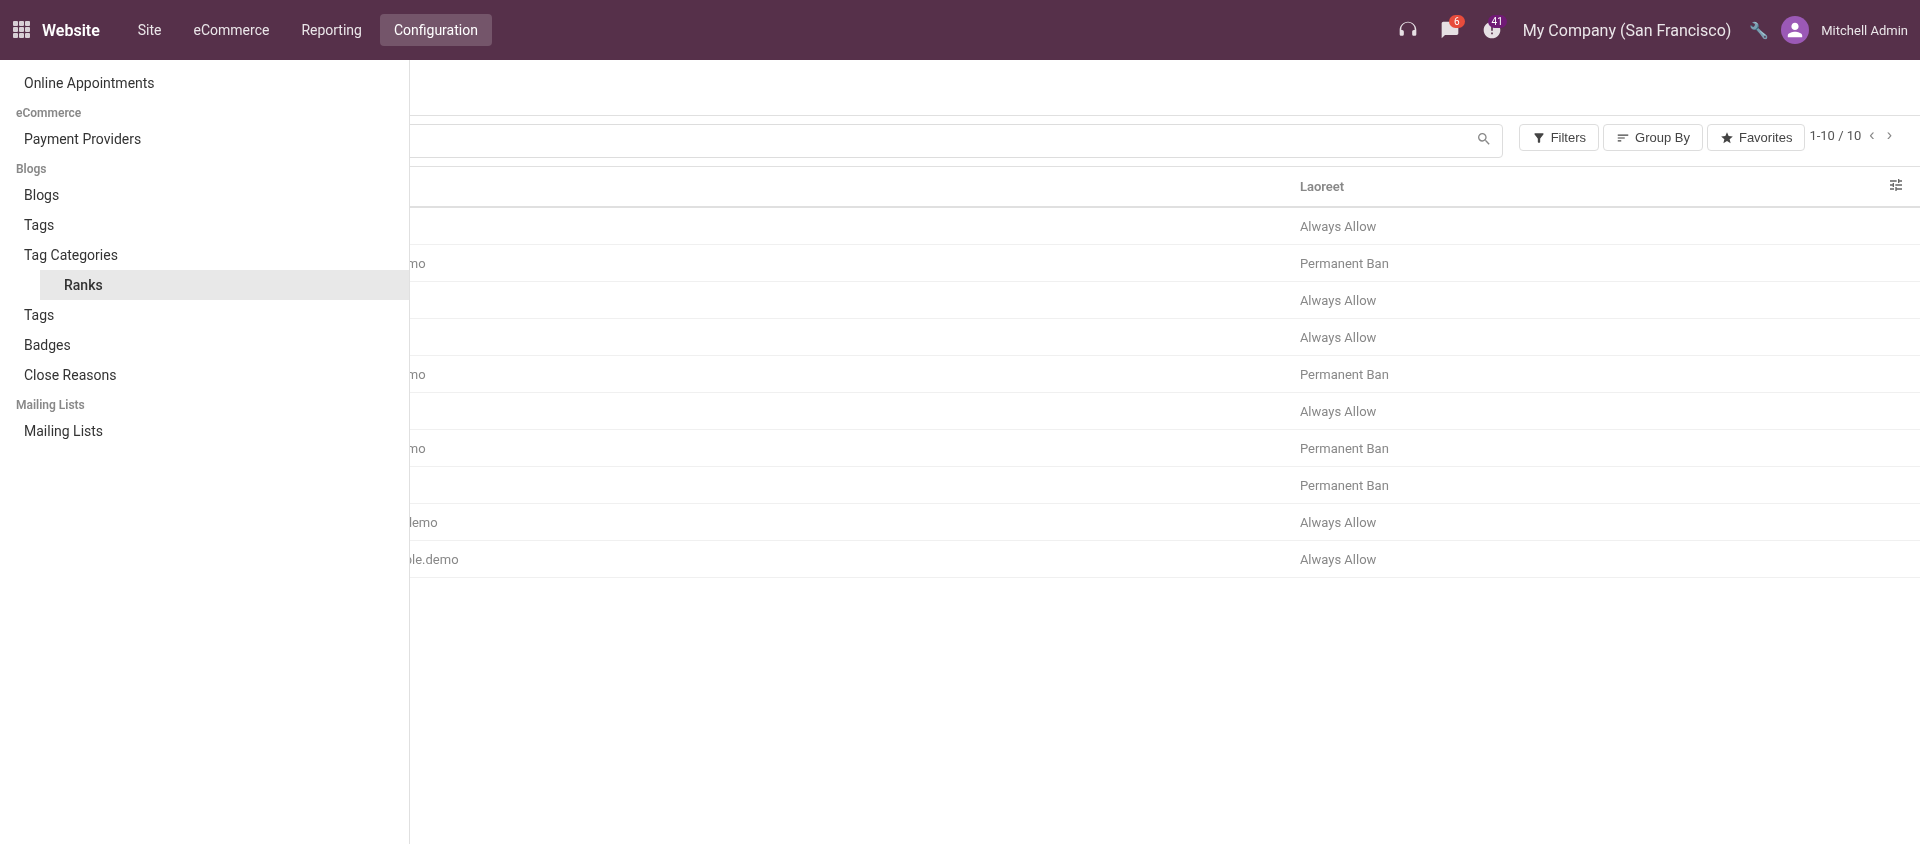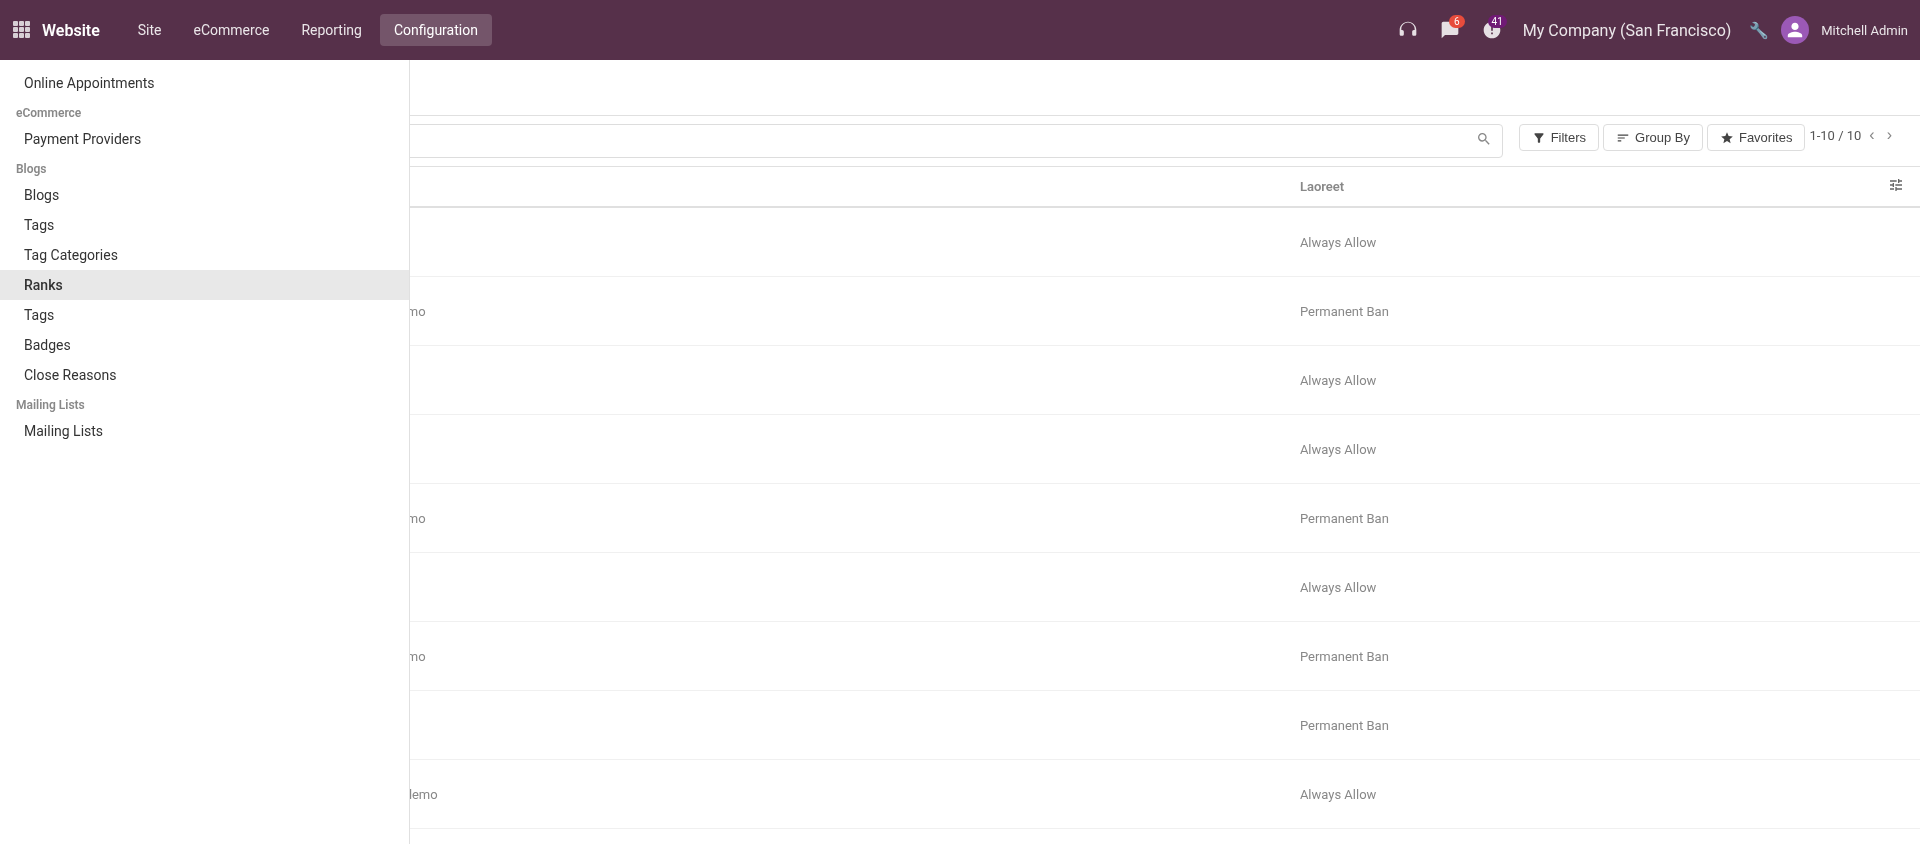--- a/index.html
+++ b/index.html
@@ -48,41 +48,41 @@
     .toolbar-actions { display: flex; align-items: center; gap: 4px; margin-left: 12px; }
     .toolbar-btn { display: flex; align-items: center; gap: 5px; padding: 5px 12px; border: 1px solid #ddd; border-radius: 4px; background: #fff; cursor: pointer; font-size: 13px; color: #444; }
     .pagination { margin-left: auto; display: flex; align-items: center; gap: 4px; color: #555; font-size: 13px; }
     .pagination-btn { background: none; border: none; cursor: pointer; color: #888; font-size: 16px; padding: 2px 4px; }
 
     
     .table-container { flex: 1; overflow-y: auto; background: #fff; }
     table { width: 100%; border-collapse: collapse; }
     thead th { padding: 10px 16px; font-weight: 600; font-size: 13px; color: #555; border-bottom: 2px solid #e0e0e0; text-align: left; background: #fff; }
     tbody tr { border-bottom: 1px solid #f0f0f0; }
-    tbody td { padding: 26px 16px; font-size: 13px; color: #333; }
+    tbody td { padding: 10px 16px; font-size: 13px; color: #333; }
     .col-check { width: 36px; text-align: center; }
     .col-group { width: 220px; }
     .col-status { text-align: left; color: #888; }
     .col-settings { width: 40px; text-align: right; }
     input[type="checkbox"] { cursor: pointer; accent-color: #00897b; }
     .dropdown-section-label {
       padding: 8px 16px 4px;
       font-size: 12px;
       color: #888;
       font-weight: 600;
       text-transform: none;
     }
     .dropdown-item {
       padding: 7px 24px;
       cursor: pointer;
       font-size: 14px;
       color: #333;
       display: block;
     }
-    .dropdown-item.active { background: #e8e8e8; font-weight: 500; }
+    .dropdown-item.active { background: #e8e8e8; font-weight: 500; margin-left: 40px; }
 
     
     .config-panel {
       position: fixed;
       top: 44px;
       left: 0;
       width: 410px;
       background: #fff;
       border-right: 1px solid #e0e0e0;
       height: calc(100vh - 44px);

